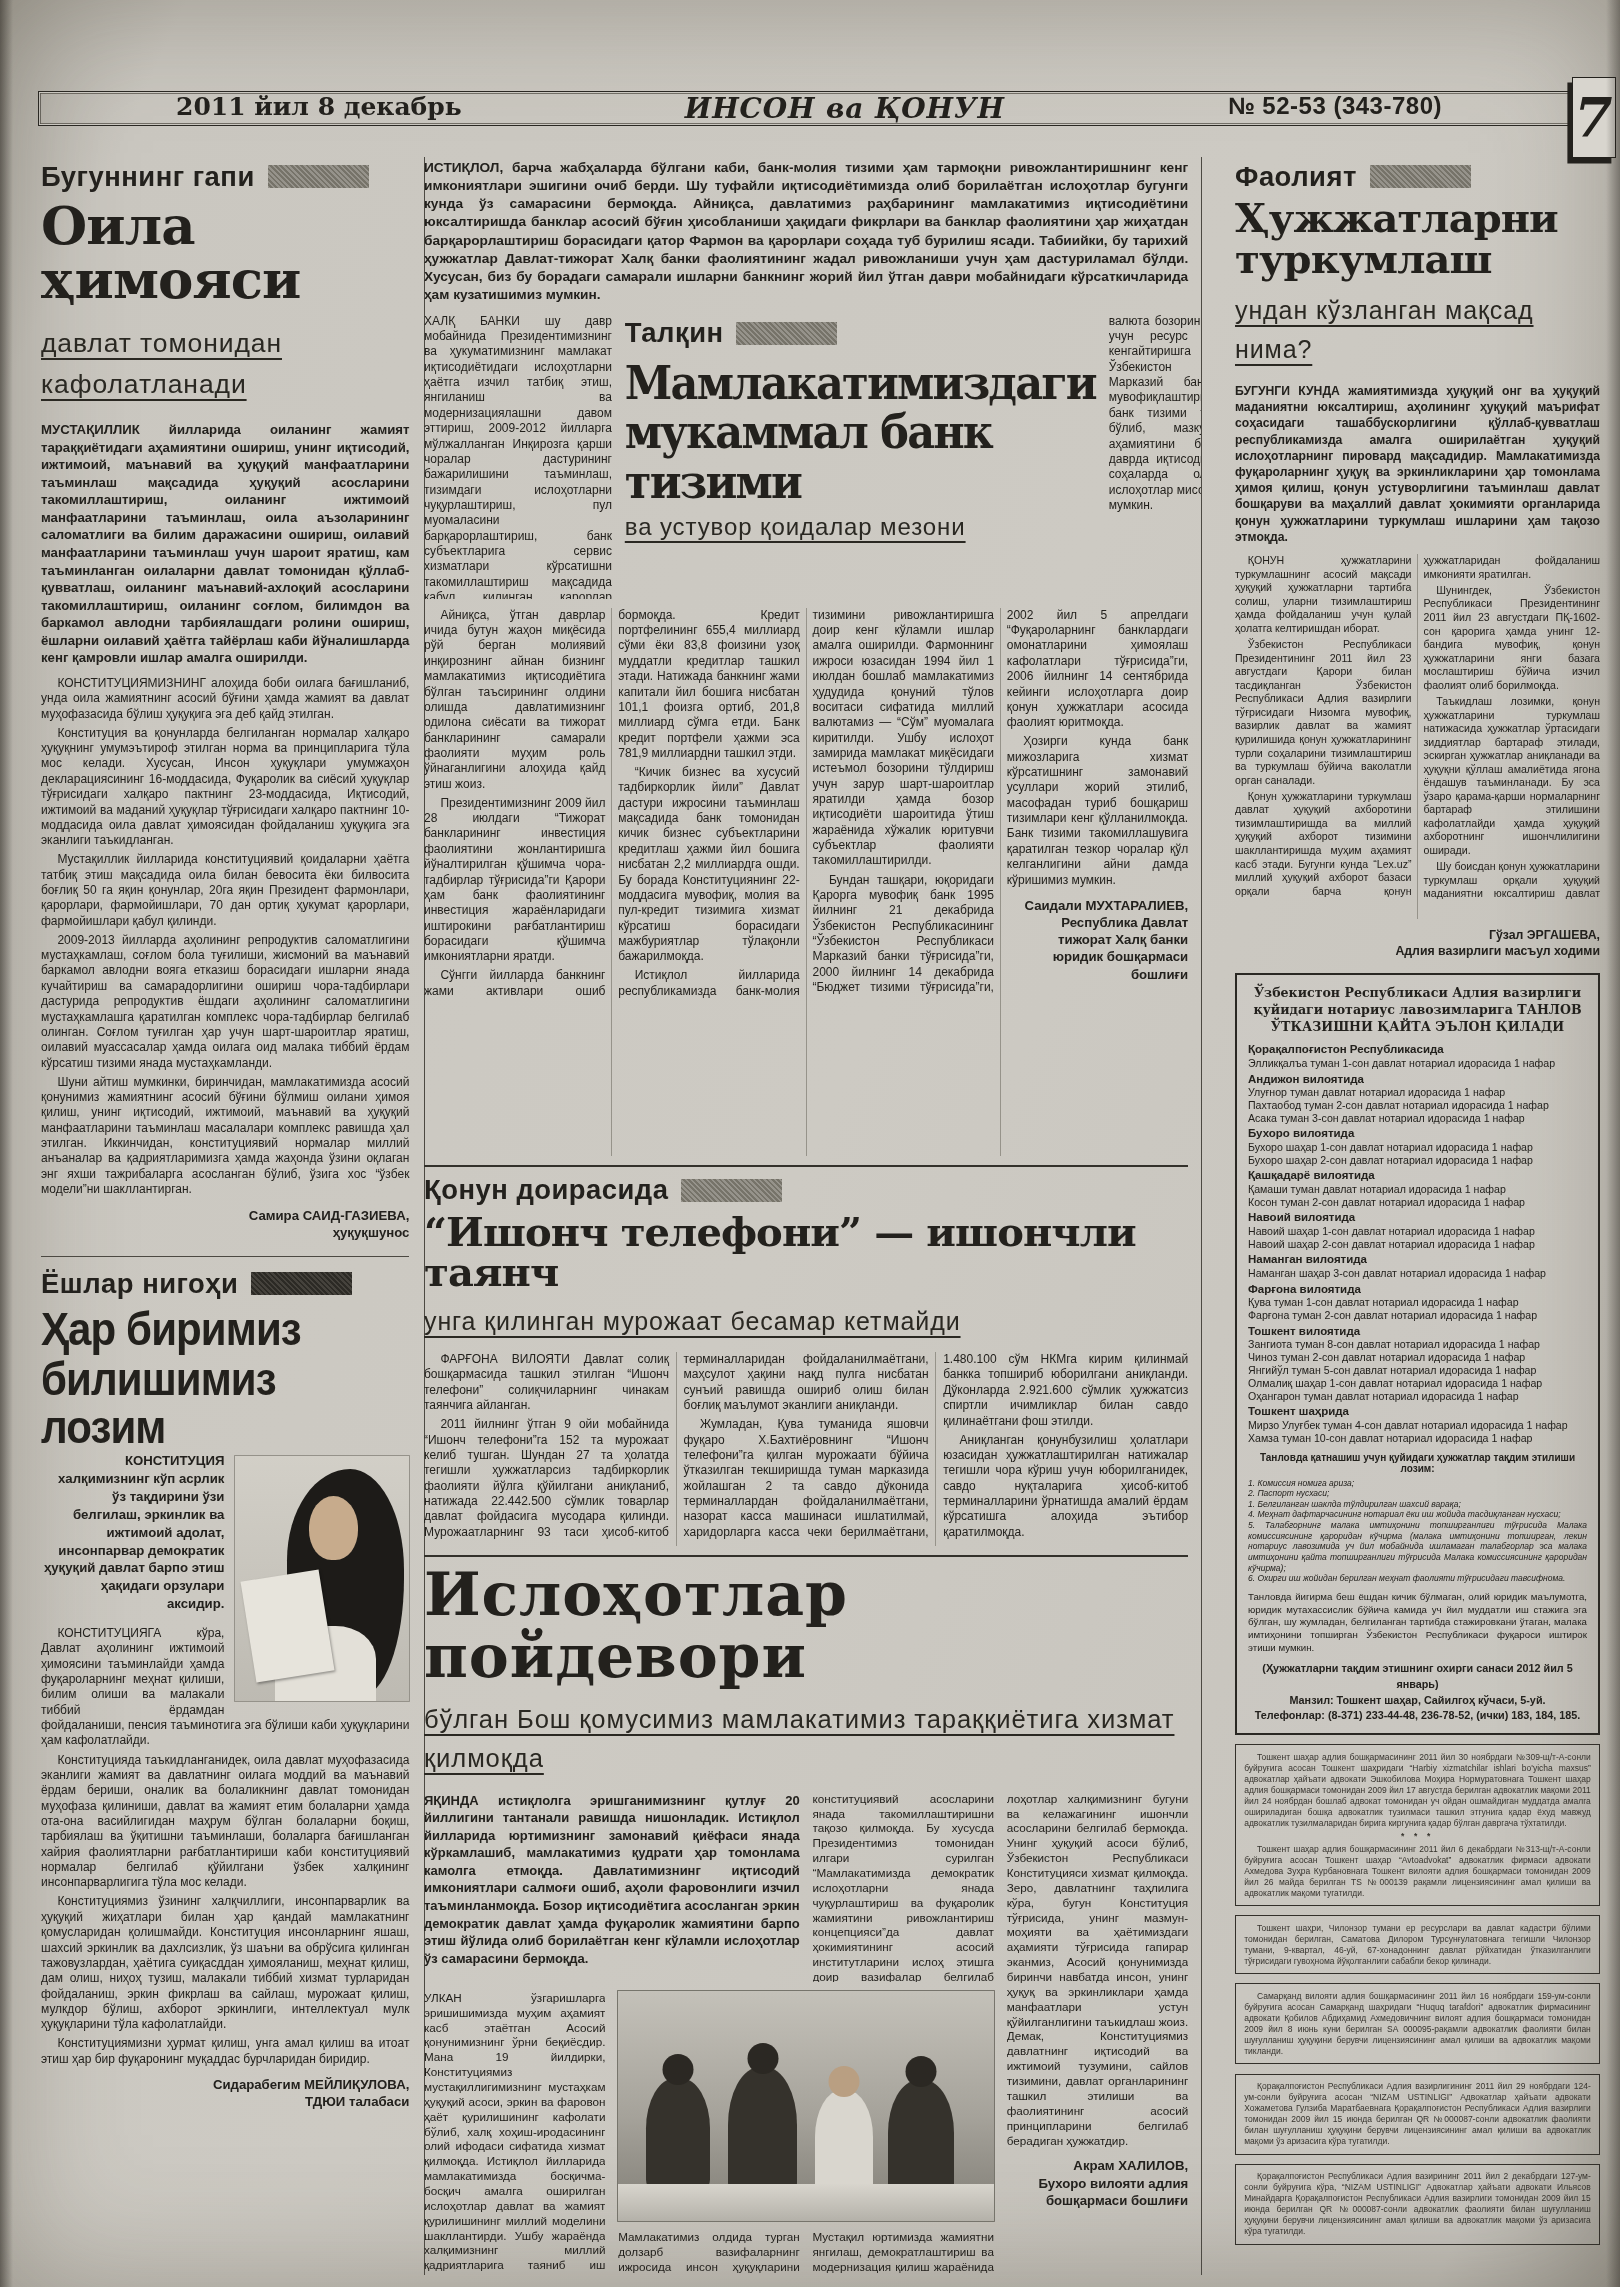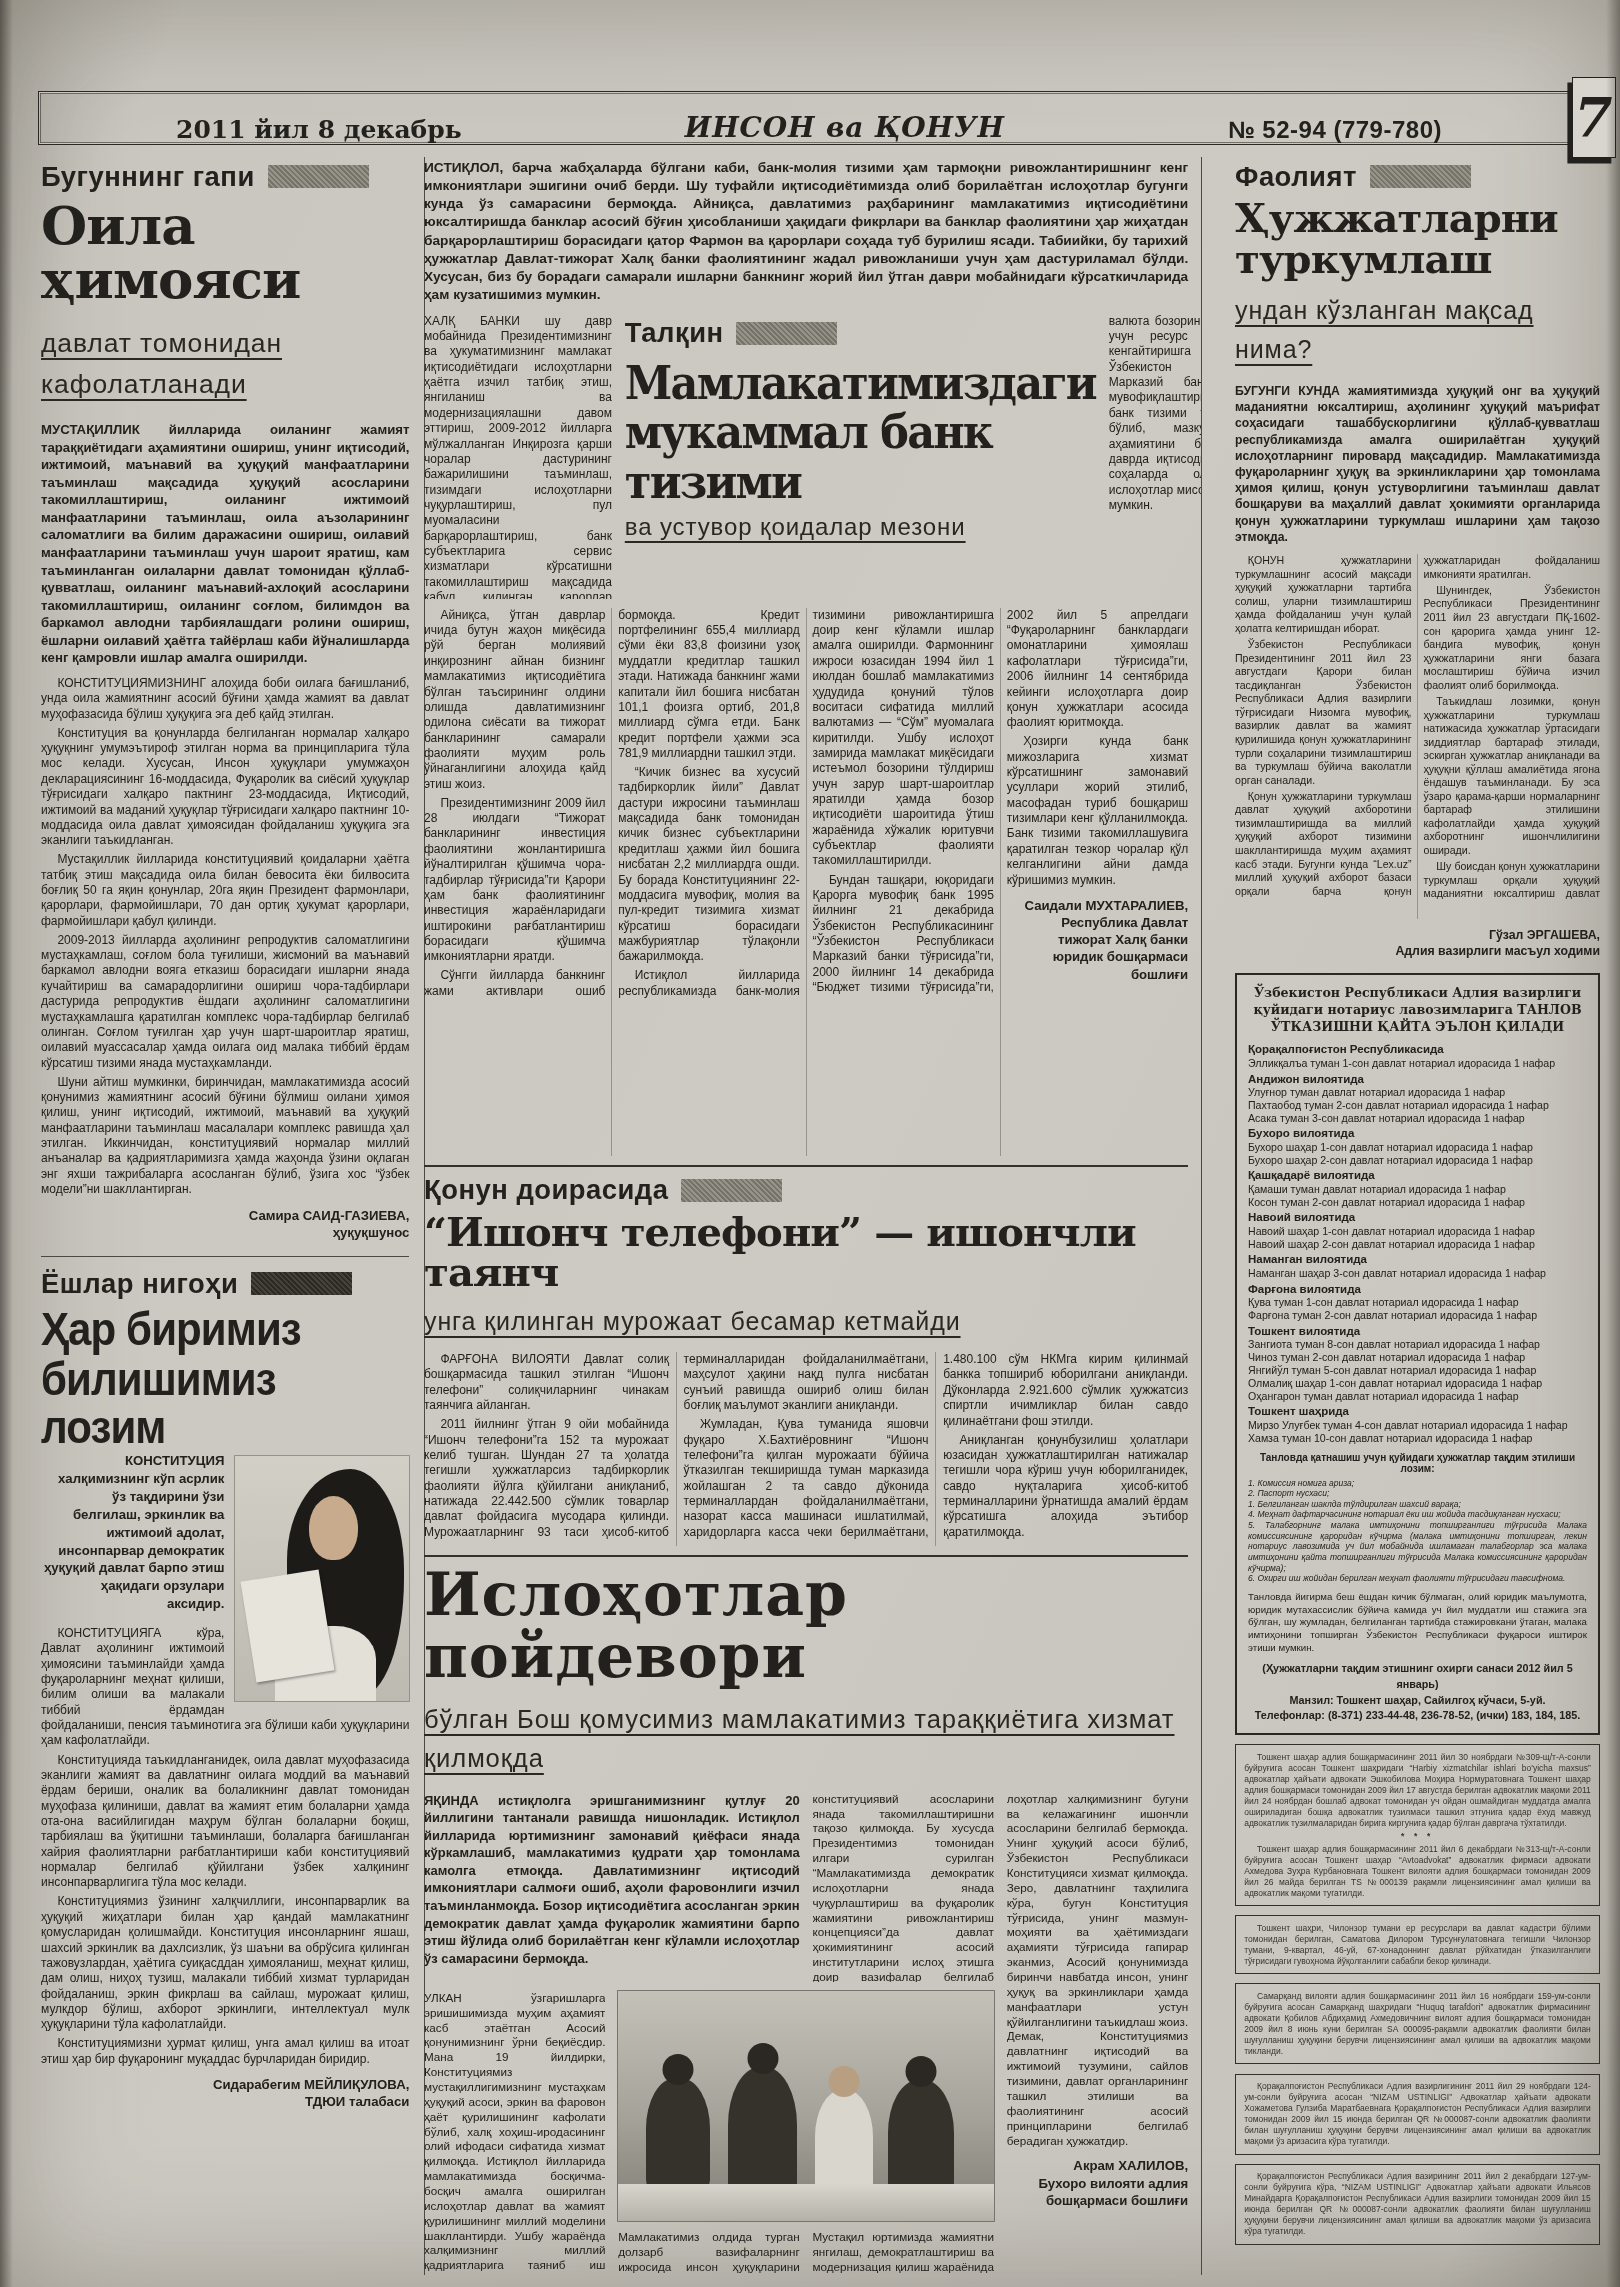--- a/index.html
+++ b/index.html
@@ -6,23 +6,23 @@
   .page{position:relative;width:1621px;height:2288px;margin:0 auto;overflow:hidden;
         background:linear-gradient(115deg,#b3b0a8 0%,#cac7c0 7%,#cdcac3 50%,#c6c3bc 93%,#a8a59d 100%);
         font-family:"Liberation Sans","DejaVu Sans",sans-serif;color:#23211d;
         box-shadow:inset 0 0 128px rgba(70,62,48,.38);}
   .page::before{content:"";position:absolute;left:0;top:0;width:12.8px;height:100%;
         background:linear-gradient(90deg,rgba(40,36,30,.55),rgba(40,36,30,0));}
   .page::after{content:"";position:absolute;right:0;top:0;width:14.6px;height:100%;
         background:linear-gradient(270deg,rgba(40,36,30,.45),rgba(40,36,30,0));}
 
   
-  .masthead{position:absolute;left:38px;top:91px;width:1542px;height:54px;
+  .masthead{position:absolute;left:38px;top:91px;width:1542px;height:35px;
         border:1.8px solid #2a2823;box-shadow:inset 0 0 0 0.9px #c9c6bf, inset 0 0 0 1.8px #55524a;
-        display:flex;align-items:flex-end;justify-content:space-between;padding:0 137px;box-sizing:border-box;}
+        display:flex;align-items:flex-start;justify-content:space-between;padding:0 137px;box-sizing:border-box;}
   .mh-date{font-family:"DejaVu Serif",serif;font-weight:bold;font-size:25px;}
   .mh-brand{font-family:"DejaVu Serif",serif;font-style:italic;font-weight:bold;font-size:28px;letter-spacing:0.9px;}
   .mh-issue{font-weight:bold;font-size:24px;letter-spacing:0.5px;}
   .pageno{position:absolute;right:5.5px;top:77px;width:42px;height:79px;background:#d8d5ce;
         border:1.8px solid #23211d;box-shadow:-4.6px 5.5px 0 #23211d;display:flex;align-items:center;justify-content:center;}
   .pageno span{font-family:"DejaVu Serif",serif;font-style:italic;font-weight:bold;font-size:55px;line-height:1;}
 
   
   .band{position:absolute;top:157px;box-sizing:border-box;overflow:hidden;}
   .band-left{left:41px;width:384px;height:2118px;border-right:1.8px solid #4c4942;padding-right:14.6px;}
@@ -110,21 +110,21 @@
   .notice .sep{text-align:center;font-weight:bold;letter-spacing:3.7px;text-indent:0;margin:1.8px 0;}
 </style>
 </head>
 <body>
 
 <div class="page">
 
   <div class="masthead">
     <span class="mh-date">2011 йил 8 декабрь</span>
     <span class="mh-brand">ИНСОН ва ҚОНУН</span>
-    <span class="mh-issue">№ 52-94 (779-780)</span>
+    <span class="mh-issue">№ 52-53 (343-780)</span>
   </div>
   <div class="pageno">
     <span>7</span>
   </div>
 
   <div class="band band-left">
     <div class="kicker">
       <span class="kt">Бугуннинг гапи</span>
       <span class="kbox"></span>
     </div>

